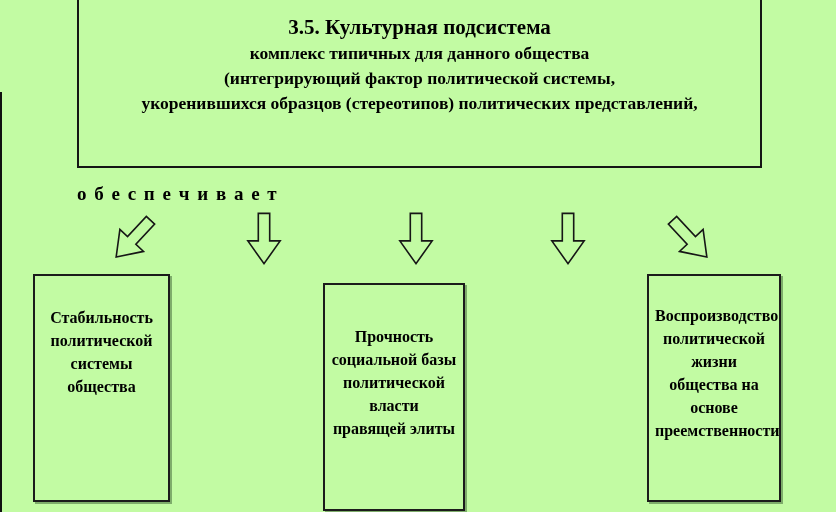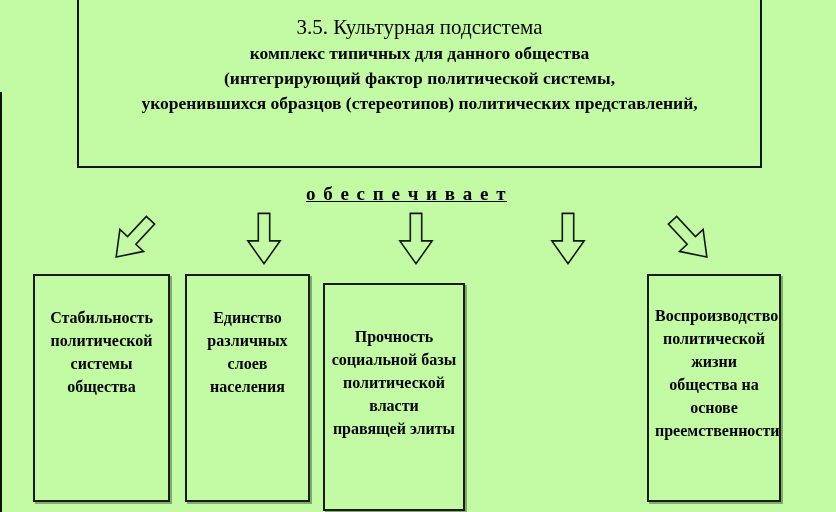--- a/index.html
+++ b/index.html
@@ -24,38 +24,37 @@
     position: absolute;
     left: 77px; top: -5px;
     width: 685px; height: 173px;
     border: 2px solid #151515;
     box-sizing: border-box;
     text-align: center;
     padding-top: 16px;
   }
   .title-heading {
     font-size: 21px;
-    font-weight: normal;
+    font-weight: bold;
     line-height: 1.35;
   }
   .title-line {
     font-size: 17.5px;
     font-weight: bold;
     line-height: 1.42;
   }
 
   .enables {
     position: absolute;
-    left: 64px; top: 183px;
+    left: 77px; top: 183px;
     width: 685px;
-    text-align: center;
+    text-align: left;
     font-size: 19px;
     font-weight: bold;
     letter-spacing: 1.5px;
-    text-decoration: underline;
   }
 
   .arrow {
     position: absolute;
     width: 38px; height: 54px;
   }
   .arrow path {
     fill: none;
     stroke: #161616;
     stroke-width: 1.7;
@@ -116,23 +115,20 @@
   <svg class="arrow a4" viewBox="0 0 40 56">
     <path d="M14 1 H26 V30 H37 L20 54 L3 30 H14 Z"></path>
   </svg>
   <svg class="arrow a5" viewBox="0 0 40 56">
     <path d="M14 1 H26 V30 H37 L20 54 L3 30 H14 Z"></path>
   </svg>
 
   <div class="outcome-box b1">
     <span>Стабильность политической системы общества</span>
   </div>
-  <div class="outcome-box b2">
-    <span>Единство различных слоев населения</span>
-  </div>
   <div class="outcome-box b3">
     <span>Прочность социальной базы политической власти правящей элиты</span>
   </div>
   <div class="outcome-box b5">
     <span>Воспроизводство политической жизни общества на основе преемственности</span>
   </div>
 
 </div>
 
 </body></html>

